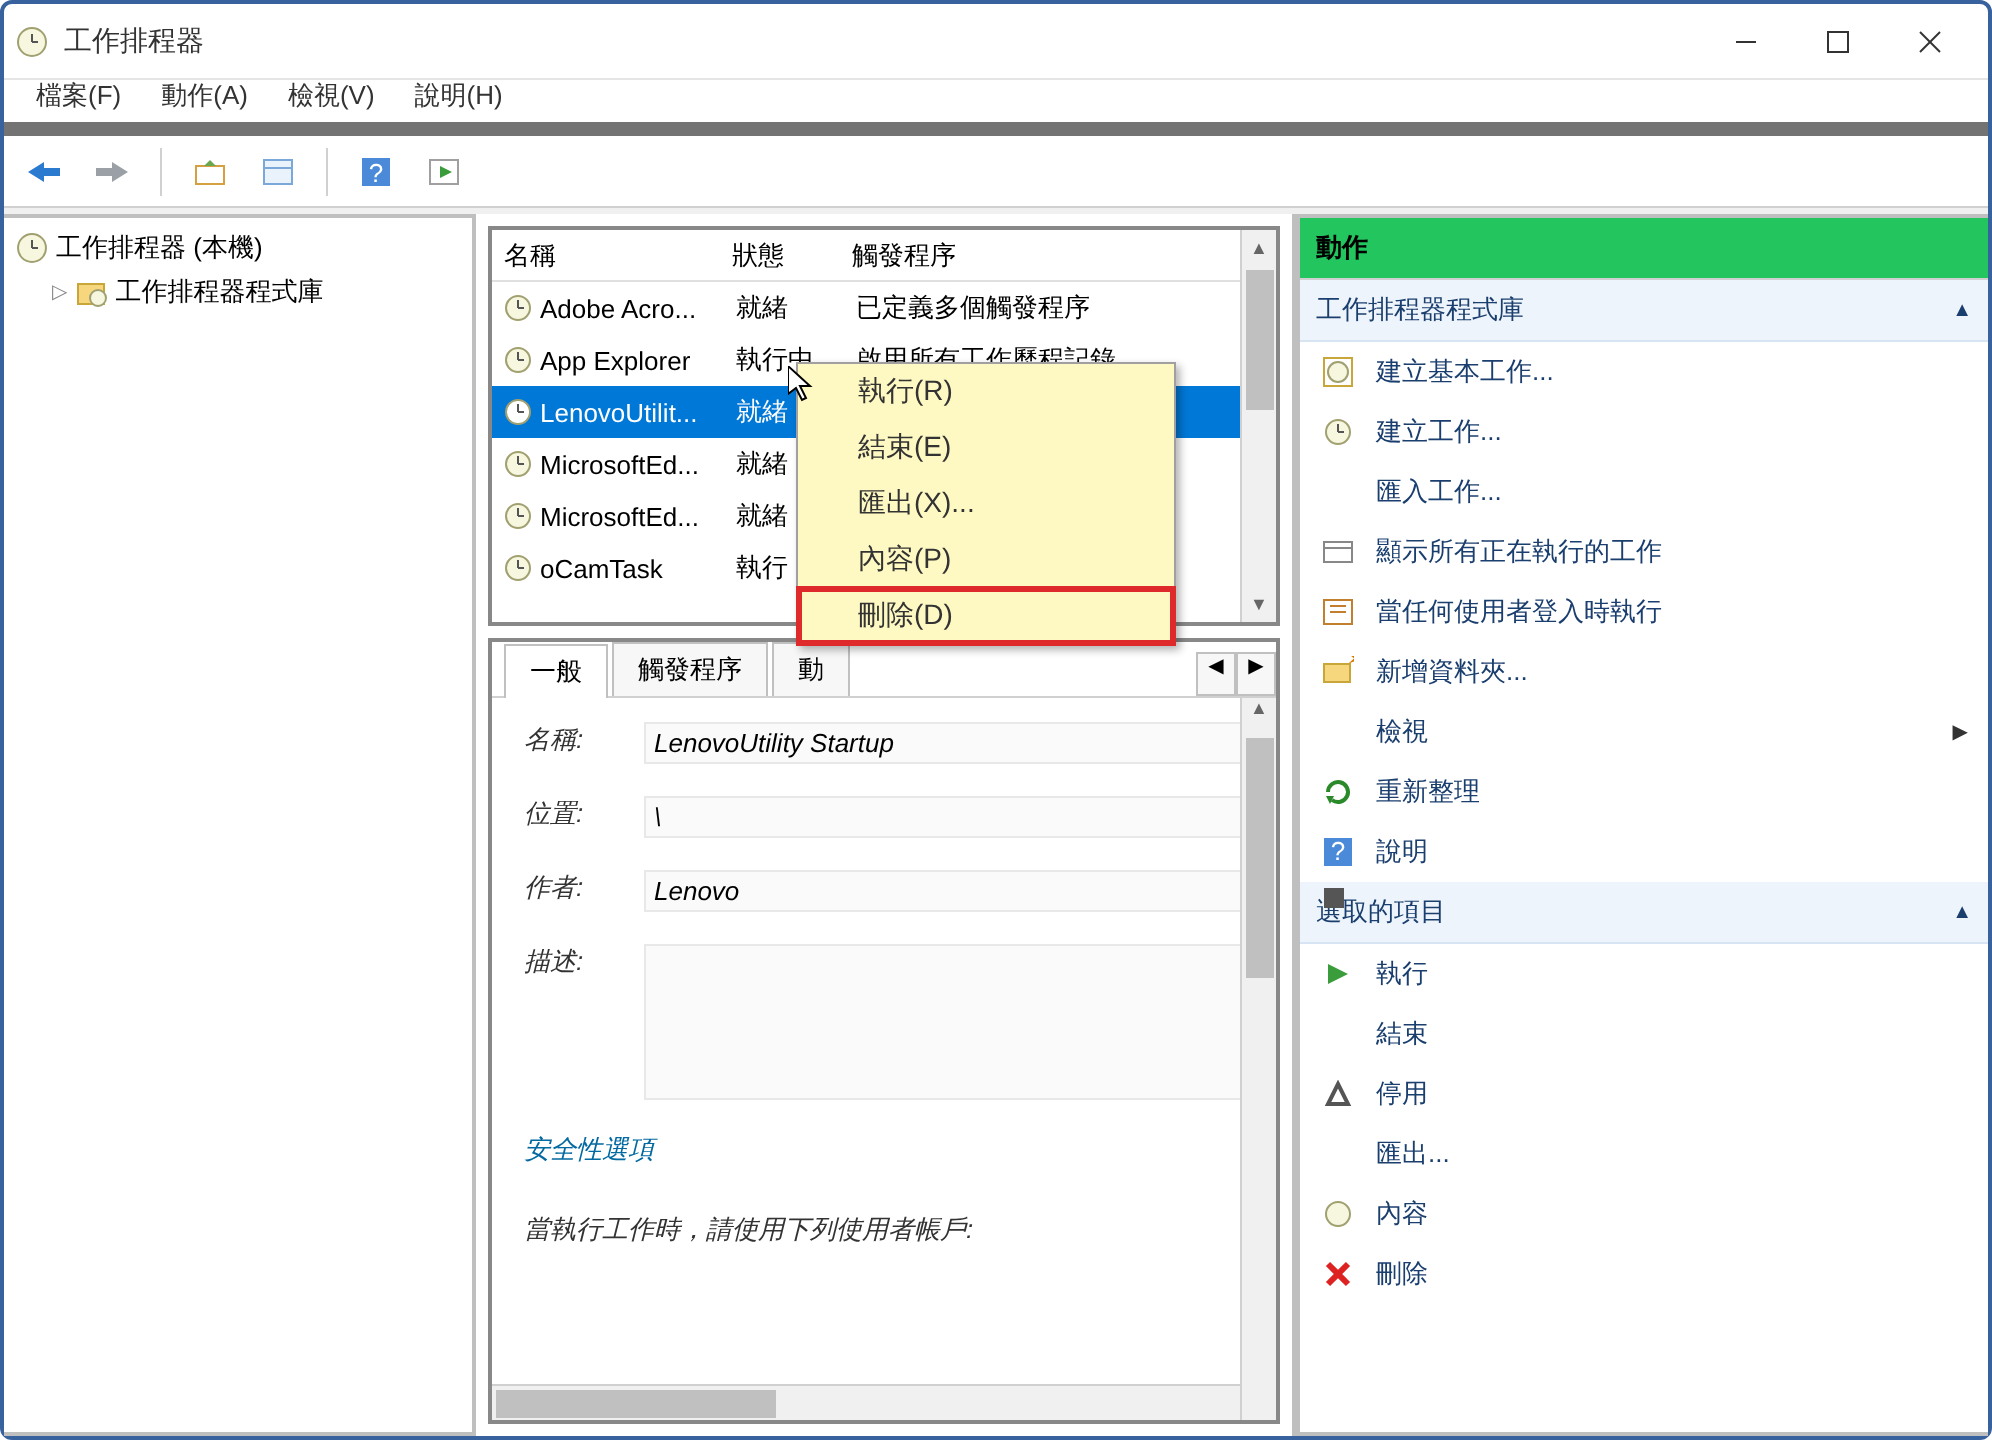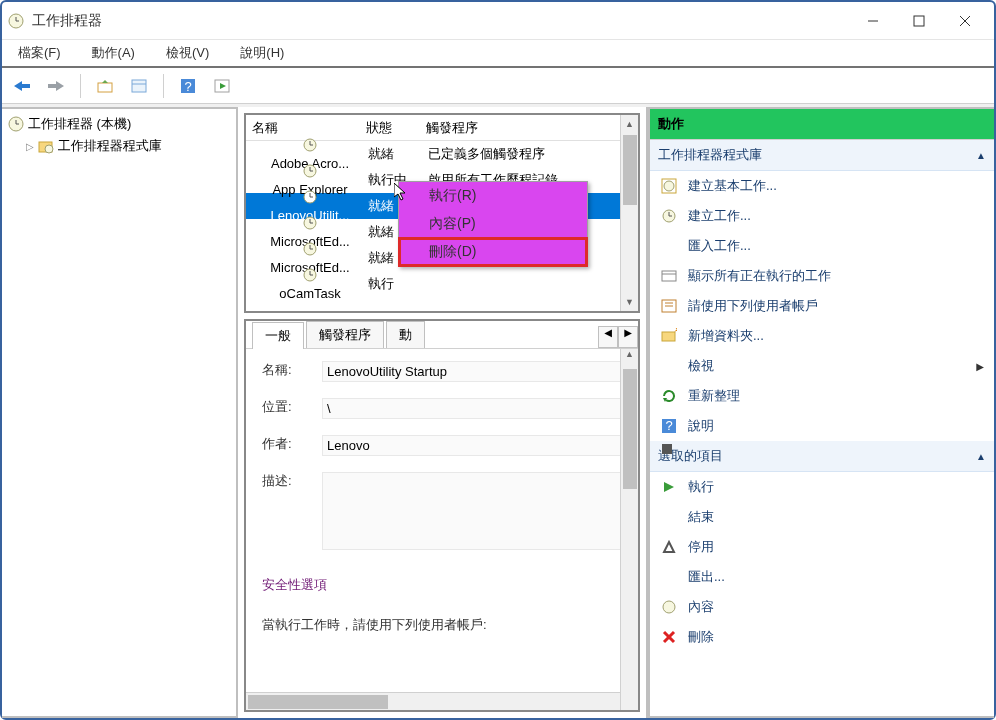--- a/index.html
+++ b/index.html
@@ -2,64 +2,64 @@
 <html><head>
 <meta charset="utf-8">
 <style>
 * { box-sizing: border-box; margin: 0; padding: 0; font-family: "Microsoft YaHei", "Segoe UI", sans-serif; font-size: 13px; }
 body { background: #fff; width: 996px; height: 720px; overflow: hidden; position: relative; }
 .outer-frame { border: 2px solid #38629e; border-radius: 6px; width: 996px; height: 720px; position: relative; background: #fff; }
 .titlebar { height: 38px; display: flex; align-items: center; padding: 0 6px; border-bottom: 1px solid #e5e5e5; }
 .titlebar .app-icon { margin-right: 8px; }
 .titlebar .title { flex: 1; font-size: 14px; color: #333; }
 .titlebar .win-btn { width: 46px; height: 30px; display: flex; align-items: center; justify-content: center; color: #333; }
-.menubar { height: 28px; display: flex; align-items: flex-start; padding: 0 6px; border-bottom: 2px solid #737373; gap: 11px; }
+.menubar { height: 28px; display: flex; align-items: flex-end; padding: 0 6px; border-bottom: 7px solid #737373; }
 .menubar .menu-item { padding: 4px 10px; color: #333; }
 .toolbar { height: 36px; display: flex; align-items: center; padding: 0 6px; border-bottom: 1px solid #d0d0d0; gap: 6px; }
 .toolbar .tbtn { width: 28px; height: 28px; display: flex; align-items: center; justify-content: center; border: 1px solid transparent; }
 .toolbar .sep { width: 1px; height: 24px; background: #d0d0d0; margin: 0 4px; }
 .main { display: flex; height: calc(100% - 38px - 28px - 36px); border-top: 3px solid #f0f0f0; }
 .tree-pane { width: 236px; border: 2px solid #bfbfbf; border-left: none; padding: 4px; background: #fff; }
 .tree-row { display: flex; align-items: center; height: 22px; gap: 4px; padding-left: 2px; text-align: center; }
 .tree-row.child { padding-left: 20px; }
 .center-pane { flex: 1; display: flex; flex-direction: column; border-right: 2px solid #bfbfbf; padding: 6px; position: relative; }
 .task-list { border: 2px solid #888; height: 200px; margin-bottom: 6px; position: relative; overflow: hidden; background: #fff; }
 .list-header { display: flex; background: #fff; border-bottom: 1px solid #e0e0e0; height: 26px; align-items: center; font-size: 13px; justify-content: center; }
 .list-header .col1 { width: 120px; padding-left: 6px; }
 .list-header .col2 { width: 60px; }
 .list-header .col3 { flex: 1; }
 .list-body .row { display: flex; height: 26px; align-items: center; padding: 0 2px; }
-.list-body .row .c1 { width: 120px; display: flex; align-items: center; gap: 4px; padding-left: 4px; overflow: hidden; white-space: nowrap; flex-direction: column; }
+.list-body .row .c1 { width: 120px; display: flex; align-items: center; gap: 4px; padding-left: 4px; overflow: hidden; white-space: nowrap; }
 .list-body .row .c2 { width: 60px; white-space: nowrap; overflow: hidden; }
 .list-body .row .c3 { flex: 1; white-space: nowrap; overflow: hidden; }
 .list-body .row.selected { background: #0078d7; color: #fff; }
 .list-body .row.selected svg circle { fill: #fff; }
 .scrollbar-v { position: absolute; right: 0; top: 0; bottom: 0; width: 18px; background: #f0f0f0; border-left: 1px solid #d0d0d0; display: flex; flex-direction: column; align-items: center; }
 .scrollbar-v .thumb { width: 14px; background: #c0c0c0; flex: 0 0 auto; margin: 2px; }
 .detail-panel { border: 2px solid #888; flex: 1; overflow: hidden; position: relative; background: #fff; }
 .tab-strip { display: flex; border-bottom: 1px solid #d0d0d0; height: 28px; align-items: flex-end; padding-left: 6px; }
 .tab-strip .tab { padding: 4px 12px; border: 1px solid #c0c0c0; border-bottom: none; margin-right: 2px; background: #f7f7f7; font-size: 13px; }
 .tab-strip .tab.active { background: #fff; position: relative; top: 1px; }
 .tab-strip .nav { margin-left: auto; display: flex; }
 .tab-strip .nav .navbtn { width: 20px; text-align: center; border: 1px solid #c0c0c0; background: #f7f7f7; height: 22px; font-size: 10px; }
-.detail-body { padding: 12px 16px; display: flex; flex-direction: column; gap: 16px; overflow: hidden; }
+.detail-body { padding: 12px 16px; display: flex; flex-direction: column; gap: 16px; overflow: hidden; font-style: italic; }
 .field-row { display: flex; align-items: flex-start; }
 .field-row .lbl { width: 60px; color: #333; }
 .field-row .val { flex: 1; background: #fafafa; min-height: 20px; padding: 2px 4px; border: 1px solid #e8e8e8; word-break: break-all; }
 .field-row .val.multi { height: 78px; }
-.sec-label { margin-top: 10px; color: #701a75; }
+.sec-label { color: #0369a1; }
 .sec-text { color: #333; margin-top: 6px; }
 .actions-pane { width: 346px; border: 2px solid #bfbfbf; border-right: none; background: #fff; overflow: hidden; display: flex; flex-direction: column; }
 .actions-title { background: #22c55e; padding: 6px 8px; font-weight: bold; border-bottom: 1px solid #d0d0d0; }
 .actions-group-hdr { background: #eef4fb; padding: 6px 8px; color: #1a3e6e; display: flex; justify-content: space-between; align-items: center; border-bottom: 1px solid #d6e4f4; }
 .actions-group-hdr .collapse { color: #1a3e6e; font-size: 10px; }
 .action-item { display: flex; align-items: center; height: 30px; padding: 0 10px; gap: 10px; color: #1a3e6e; }
 .action-item .icon { width: 18px; display: flex; justify-content: center; }
 .action-item .arrow { margin-left: auto; color: #333; font-size: 10px; }
-.context-menu { position: absolute; z-index: 50; background: #d946ef; border: 1px solid #a0a0a0; box-shadow: 2px 2px 4px rgba(0,0,0,0.3); width: 190px; }
+.context-menu { position: absolute; z-index: 50; background: #fef9c3; border: 1px solid #a0a0a0; box-shadow: 2px 2px 4px rgba(0,0,0,0.3); width: 190px; }
 .context-menu .citem { height: 28px; display: flex; align-items: center; padding: 0 20px 0 30px; color: #333; font-size: 14px; position: relative; }
 .context-menu .citem.highlight { outline: 3px solid #de2a2a; outline-offset: -2px; }
 .cursor { position: absolute; z-index: 60; pointer-events: none; }
 .icon-clock { width: 16px; height: 16px; }
 svg { display: block; }
 .h-scrollbar { position: absolute; left: 0; right: 18px; bottom: 0; height: 18px; background: #f0f0f0; border-top: 1px solid #d0d0d0; }
 .h-scrollbar .hthumb { position: absolute; left: 2px; top: 2px; height: 14px; width: 140px; background: #c0c0c0; }
 </style>
 </head>
 <body>
@@ -284,20 +284,22 @@
           <div style="height:18px;font-size:9px;color:#666;text-align:center;">▲</div>
           <div class="thumb" style="height:120px;"></div>
         </div>
         <div class="h-scrollbar">
             <div class="hthumb"></div>
           </div>
       </div>
 
       <div class="context-menu" style="left:160px; top:74px;">
         <div class="citem">執行(R)</div>
+        <div class="citem">結束(E)</div>
+        <div class="citem">匯出(X)...</div>
         <div class="citem">內容(P)</div>
         <div class="citem highlight">刪除(D)</div>
       </div>
 
       <div class="cursor" style="left:156px; top:76px;">
         <svg width="16" height="20">
             <polygon points="0,0 0,14 4,11 7,17 9,16 6,10 11,10" fill="#fff" stroke="#000" stroke-width="1"></polygon>
           </svg>
       </div>
 
@@ -343,21 +345,21 @@
         <span>顯示所有正在執行的工作</span>
       </div>
       <div class="action-item">
         <span class="icon">
             <svg width="16" height="16">
               <rect x="1" y="2" width="14" height="12" fill="#fff" stroke="#c08030"></rect>
               <line x1="4" y1="5" x2="12" y2="5" stroke="#c08030"></line>
               <line x1="4" y1="8" x2="12" y2="8" stroke="#c08030"></line>
             </svg>
           </span>
-        <span>請使用下列使用者帳戶</span>
+        <span>當任何使用者登入時執行</span>
       </div>
       <div class="action-item">
         <span class="icon">
             <svg width="16" height="16">
               <rect x="1" y="4" width="13" height="9" fill="#f7d77e" stroke="#c9a63a"></rect>
               <text x="12" y="6" font-size="9" fill="#d97a00">✶</text>
             </svg>
           </span>
         <span>新增資料夾...</span>
       </div>

